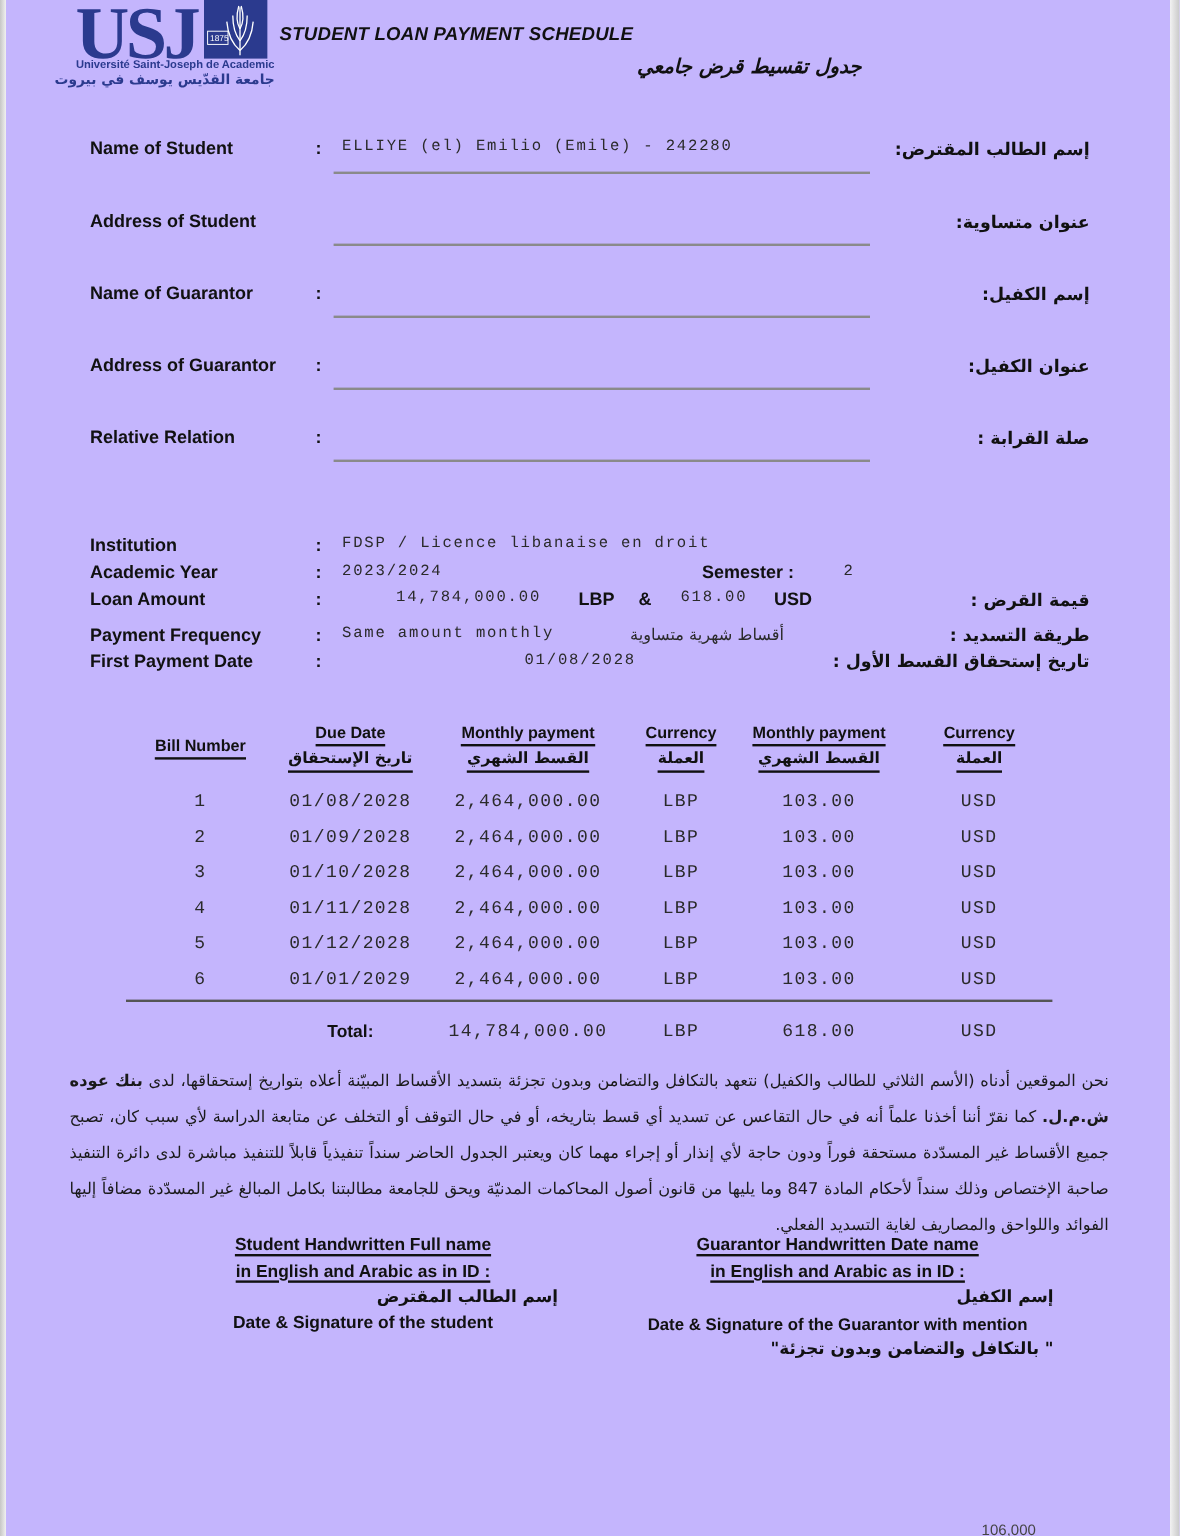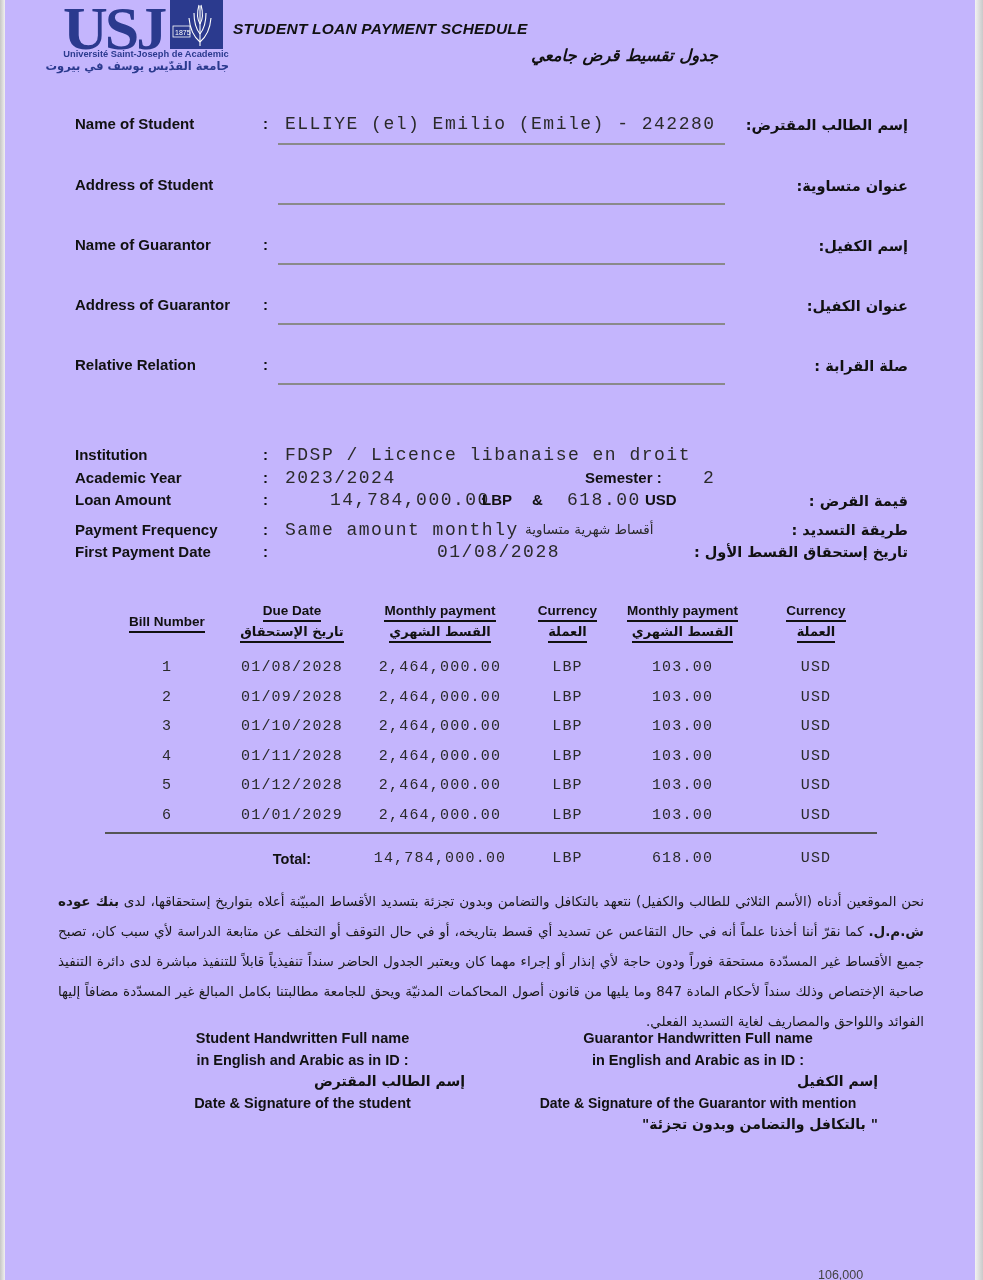--- a/index.html
+++ b/index.html
@@ -26,21 +26,21 @@
              font-family:"DejaVu Sans", sans-serif; }
 
   
   .title-block { left:233px; top:20px; width:485px; position:absolute;font-style:italic; }
   .title-en { font-size:15.5px; font-weight:bold; letter-spacing:.2px; }
   .title-ar { font-size:16.5px; font-weight:bold; margin-top:8px; direction:rtl;
               font-family:"DejaVu Sans", sans-serif; }
 
   .lbl   { font-weight:bold; font-size:15px; }
   .colon { font-weight:bold; font-size:15px; }
-  .mono  { font-family:"Liberation Mono", monospace; font-size:18px;
+  .mono  { font-family:"Liberation Mono", monospace; font-size:13px;
            letter-spacing:1.5px; color:#2a2a2a; }
   .arlbl { font-weight:bold; font-size:14.5px; direction:rtl; text-align:right;
            font-family:"DejaVu Sans", sans-serif; }
   .f-line { position:absolute; border-bottom:2px solid #8a8a8a; width:447px; left:278px; }
 
   
   .tbl { position:absolute; left:105px; top:601px; width:772px; }
   .trow { display:grid; grid-template-columns:124px 126px 170px 85px 145px 122px;
           align-items:center; }
   .th { text-align:center; font-weight:bold; font-size:13.5px; line-height:19px; }
@@ -56,21 +56,21 @@
 
   
   .legal { position:absolute; left:58px; top:886px; width:866px; direction:rtl;
            text-align:justify; font-size:13.5px; line-height:30px; color:#1a1a1a;
            font-family:"DejaVu Sans", sans-serif; white-space:normal; }
   .legal b { font-weight:bold; }
 
   
   .sig { position:absolute; top:1028px; text-align:center; font-weight:bold;
          font-size:14.5px; line-height:21.5px; }
-  .sig .u { text-decoration-thickness:2px;
+  .sig .u { text-decoration:underline; text-decoration-thickness:2px;
             text-underline-offset:3px; }
   .sig .ar { direction:rtl; font-family:"DejaVu Sans", sans-serif; font-size:14px;text-align:right; }
   .sig-student { left:140px; width:325px; }
   .sig-guarantor { left:518px; width:360px; }
 
   .footer-partial { position:absolute; left:818px; top:1268px; font-size:12.5px;
                     color:#444; }
 </style>
 </head>
 <body>
@@ -242,21 +242,21 @@
 
   <p class="legal" dir="rtl"><span>نحن الموقعين أدناه (الأسم الثلاثي للطالب والكفيل) نتعهد بالتكافل والتضامن وبدون تجزئة بتسديد الأقساط المبيّنة أعلاه بتواريخ إستحقاقها، لدى </span><b>بنك عوده ش.م.ل.</b><span> كما نقرّ أننا أخذنا علماً أنه في حال التقاعس عن تسديد أي قسط بتاريخه، أو في حال التوقف أو التخلف عن متابعة الدراسة لأي سبب كان، تصبح جميع الأقساط غير المسدّدة مستحقة فوراً ودون حاجة لأي إنذار أو إجراء مهما كان ويعتبر الجدول الحاضر سنداً تنفيذياً قابلاً للتنفيذ مباشرة لدى دائرة التنفيذ صاحبة الإختصاص وذلك سنداً لأحكام المادة 847 وما يليها من قانون أصول المحاكمات المدنيّة ويحق للجامعة مطالبتنا بكامل المبالغ غير المسدّدة مضافاً إليها الفوائد واللواحق والمصاريف لغاية التسديد الفعلي.</span></p>
 
   <div class="sig sig-student">
     <div class="u">Student Handwritten Full name</div>
     <div class="u">in English and Arabic as in ID :</div>
     <div class="ar">إسم الطالب المقترض</div>
     <div>Date &amp; Signature of the student</div>
   </div>
   <div class="sig sig-guarantor">
-    <div class="u">Guarantor Handwritten Full name</div>
+    <div class="u">Guarantor Handwritten Date name</div>
     <div class="u">in English and Arabic as in ID :</div>
     <div class="ar">إسم الكفيل</div>
     <div style="font-size:14px">Date &amp; Signature of the Guarantor with mention</div>
     <div class="ar">" بالتكافل والتضامن وبدون تجزئة"</div>
   </div>
 
   <div class="footer-partial">106,000</div>
 </div>
 
 </body></html>

